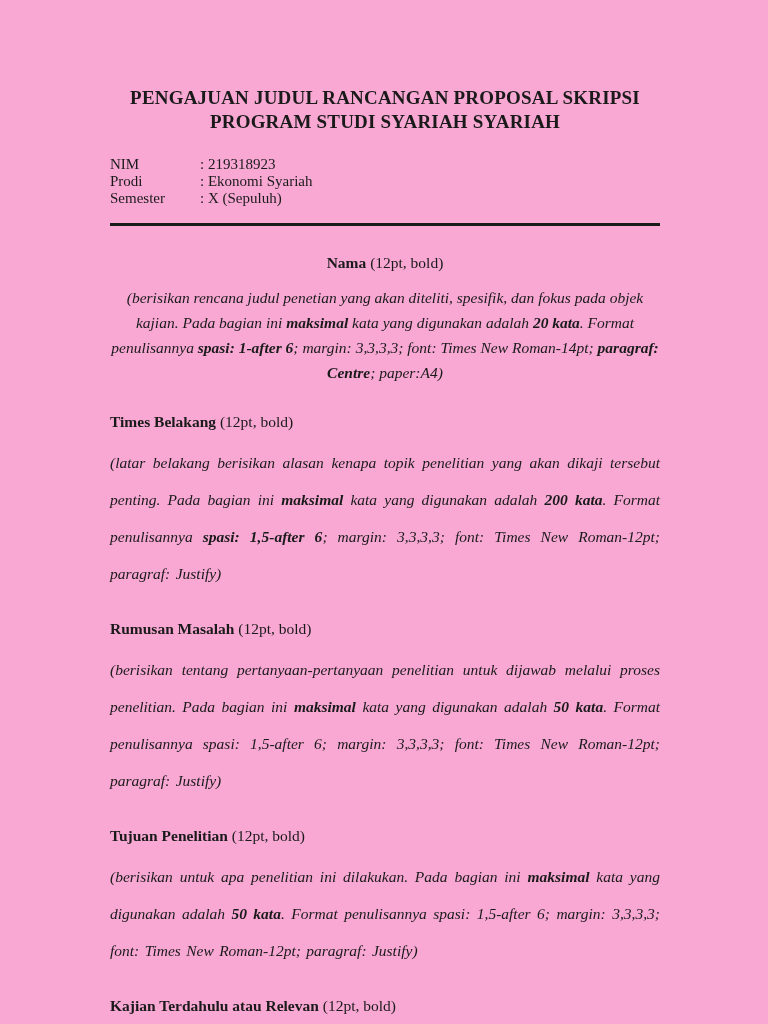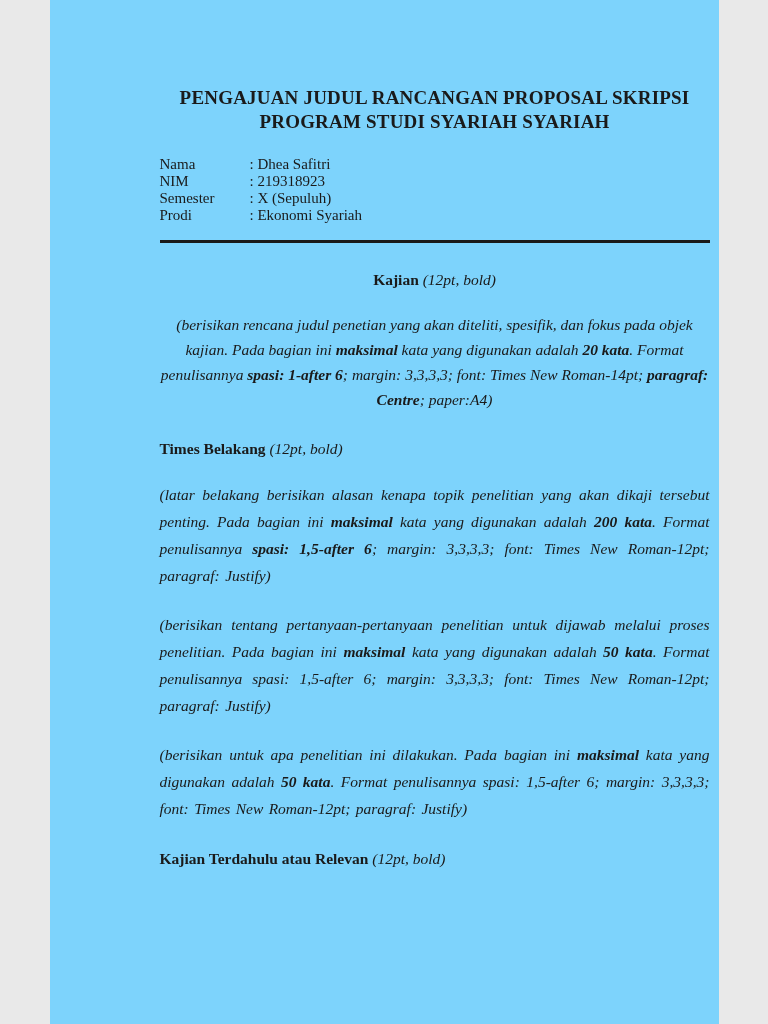--- a/index.html
+++ b/index.html
@@ -1,20 +1,20 @@
 <!DOCTYPE html>
 <html><head>
 <meta charset="utf-8">
 <style>
   html,body { margin:0; padding:0; background:#e9e9e9; }
   .page {
     position:relative;
-    width:669px; height:1024px;
+    width:768px; height:1024px;
     margin:0 auto;
-    background:#7dd3fc;
+    background:#f9a8d4;
     color:#1a1a1a;
     font-family:"Liberation Serif","DejaVu Serif",serif;
     overflow:hidden;
     box-sizing:border-box;
   }
   .content {
     position:absolute;
     left:110px; top:86px;
     width:550px;
   }
@@ -35,62 +35,63 @@
     border:none;
   }
   .sections { margin-top:4px; }
   .sec-heading {
     margin:27px 0 0 0;
     font-size:15.5px;
     line-height:20px;
   }
   .sec-heading.center { text-align:center; }
   .sec-heading-bold { font-weight:bold; }
-  .sec-heading-note { font-style:italic; font-weight:normal; }
+  .sec-heading-note { font-weight:normal; }
   .sec-body {
-    margin:22px 0 0 0;
+    margin:12px 0 0 0;
     font-style:italic;
     font-size:15.5px;
   }
   .sec-body.center {
     text-align:center;
     line-height:25px;
   }
   .sec-body.justify {
     text-align:justify;
-    line-height:27px;
+    line-height:37px;
     word-spacing:1.5px;
     font-style:italic;
   }
   .run.bold { font-weight:bold; }
 </style>
 </head>
 <body>
 
 <div class="page">
   <div class="content">
 
     <div class="doc-title">
       <div>PENGAJUAN JUDUL RANCANGAN PROPOSAL SKRIPSI</div>
       <div>PROGRAM STUDI SYARIAH SYARIAH</div>
     </div>
 
     <div class="identity-block">
-        <div class="id-row"><span class="id-label">Nama</span><span class="id-sep">: </span><span class="id-value">Dhea Safitri</span></div>
         <div class="id-row"><span class="id-label">NIM</span><span class="id-sep">: </span><span class="id-value">219318923</span></div>
+        <div class="id-row"><span class="id-label">Prodi</span><span class="id-sep">: </span><span class="id-value">Ekonomi Syariah</span></div>
         <div class="id-row"><span class="id-label">Semester</span><span class="id-sep">: </span><span class="id-value">X (Sepuluh)</span></div>
-        <div class="id-row"><span class="id-label">Prodi</span><span class="id-sep">: </span><span class="id-value">Ekonomi Syariah</span></div>
       </div>
 
     <div class="rule"></div>
 
     <div class="sections">
-        <p class="sec-heading center"><span class="sec-heading-bold">Kajian</span><span class="sec-heading-note"> (12pt, bold)</span></p>
+        <p class="sec-heading center"><span class="sec-heading-bold">Nama</span><span class="sec-heading-note"> (12pt, bold)</span></p>
         <p class="sec-body center"><span class="run">(berisikan rencana judul penetian yang akan diteliti, spesifik, dan fokus pada objek kajian. Pada bagian ini </span><span class="run bold">maksimal</span><span class="run"> kata yang digunakan adalah </span><span class="run bold">20 kata</span><span class="run">. Format penulisannya </span><span class="run bold">spasi: 1-after 6</span><span class="run">; margin: 3,3,3,3; font: Times New Roman-14pt; </span><span class="run bold">paragraf: Centre</span><span class="run">; paper:A4)</span></p>
         <p class="sec-heading"><span class="sec-heading-bold">Times Belakang</span><span class="sec-heading-note"> (12pt, bold)</span></p>
         <p class="sec-body justify"><span class="run">(latar belakang berisikan alasan kenapa topik penelitian yang akan dikaji tersebut penting. Pada bagian ini </span><span class="run bold">maksimal</span><span class="run"> kata yang digunakan adalah </span><span class="run bold">200 kata</span><span class="run">. Format penulisannya </span><span class="run bold">spasi: 1,5-after 6</span><span class="run">; margin: 3,3,3,3; font: Times New Roman-12pt; paragraf: Justify)</span></p>
+        <p class="sec-heading"><span class="sec-heading-bold">Rumusan Masalah</span><span class="sec-heading-note"> (12pt, bold)</span></p>
         <p class="sec-body justify"><span class="run">(berisikan tentang pertanyaan-pertanyaan penelitian untuk dijawab melalui proses penelitian. Pada bagian ini </span><span class="run bold">maksimal</span><span class="run"> kata yang digunakan adalah </span><span class="run bold">50 kata</span><span class="run">. Format penulisannya spasi: 1,5-after 6; margin: 3,3,3,3; font: Times New Roman-12pt; paragraf: Justify)</span></p>
+        <p class="sec-heading"><span class="sec-heading-bold">Tujuan Penelitian</span><span class="sec-heading-note"> (12pt, bold)</span></p>
         <p class="sec-body justify"><span class="run">(berisikan untuk apa penelitian ini dilakukan. Pada bagian ini </span><span class="run bold">maksimal</span><span class="run"> kata yang digunakan adalah </span><span class="run bold">50 kata</span><span class="run">. Format penulisannya spasi: 1,5-after 6; margin: 3,3,3,3; font: Times New Roman-12pt; paragraf: Justify)</span></p>
         <p class="sec-heading"><span class="sec-heading-bold">Kajian Terdahulu atau Relevan</span><span class="sec-heading-note"> (12pt, bold)</span></p>
       </div>
 
   </div>
 </div>
 
 </body></html>

